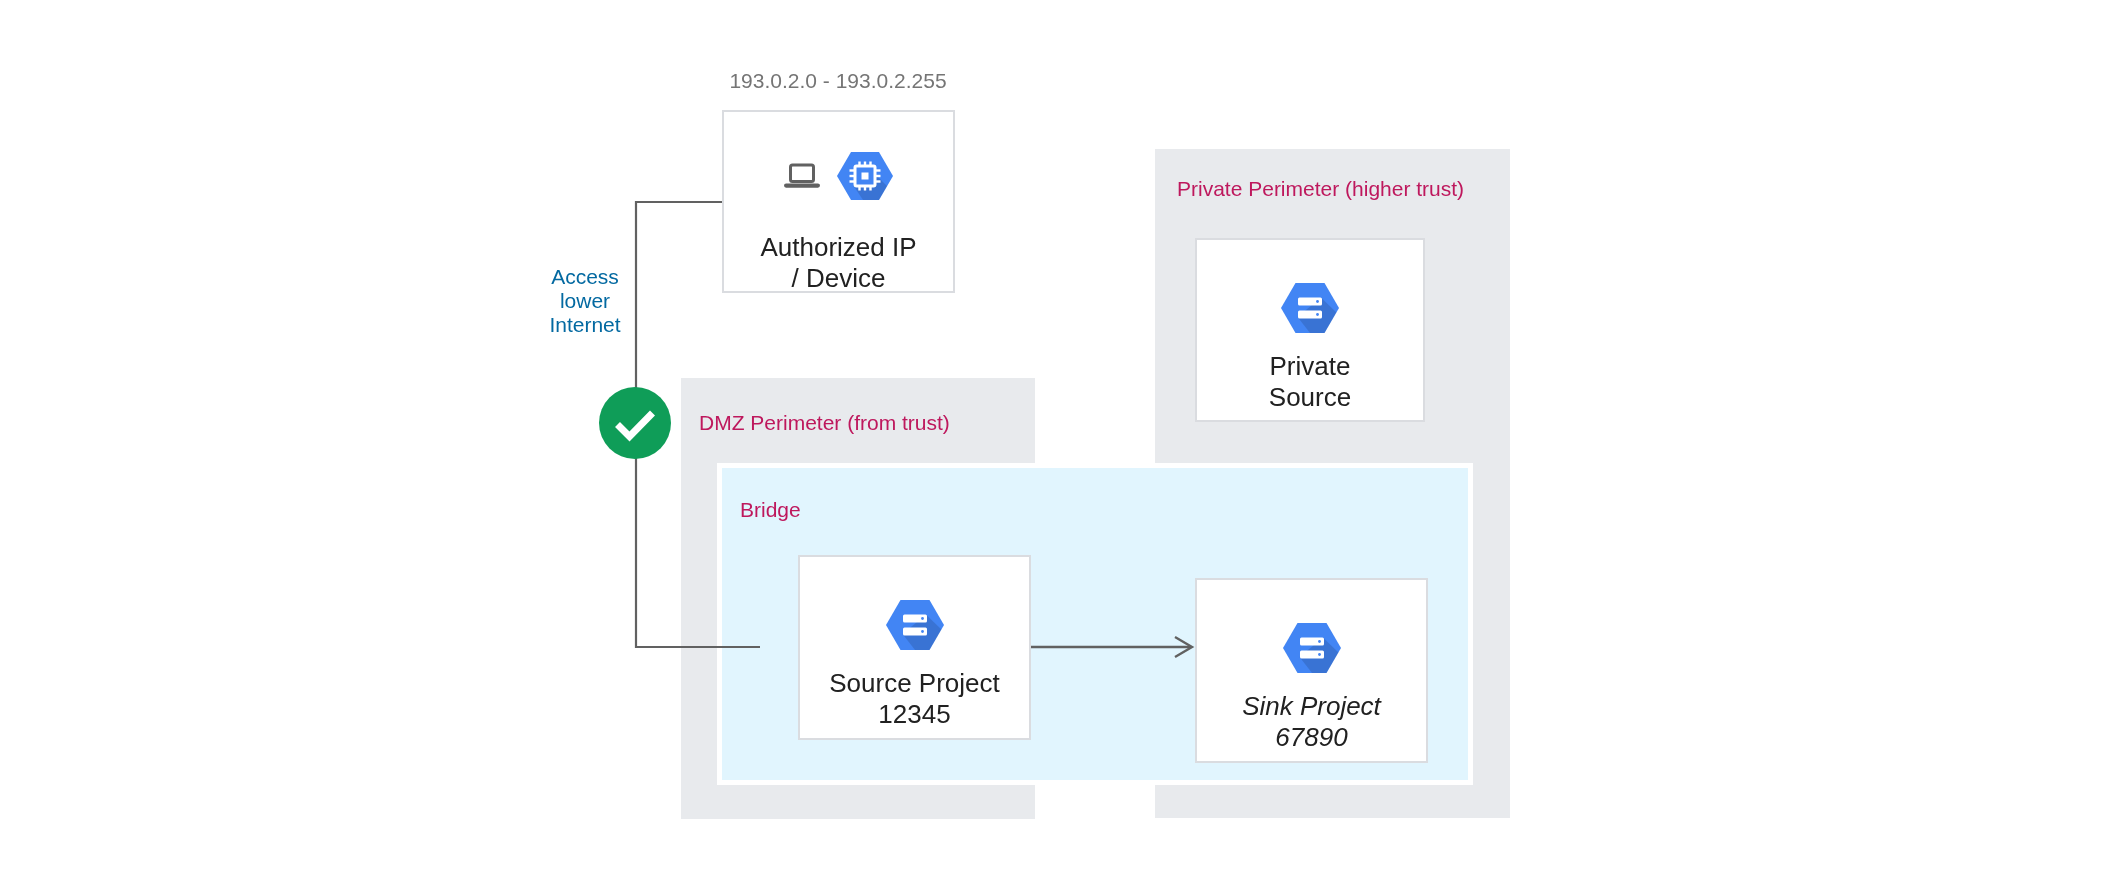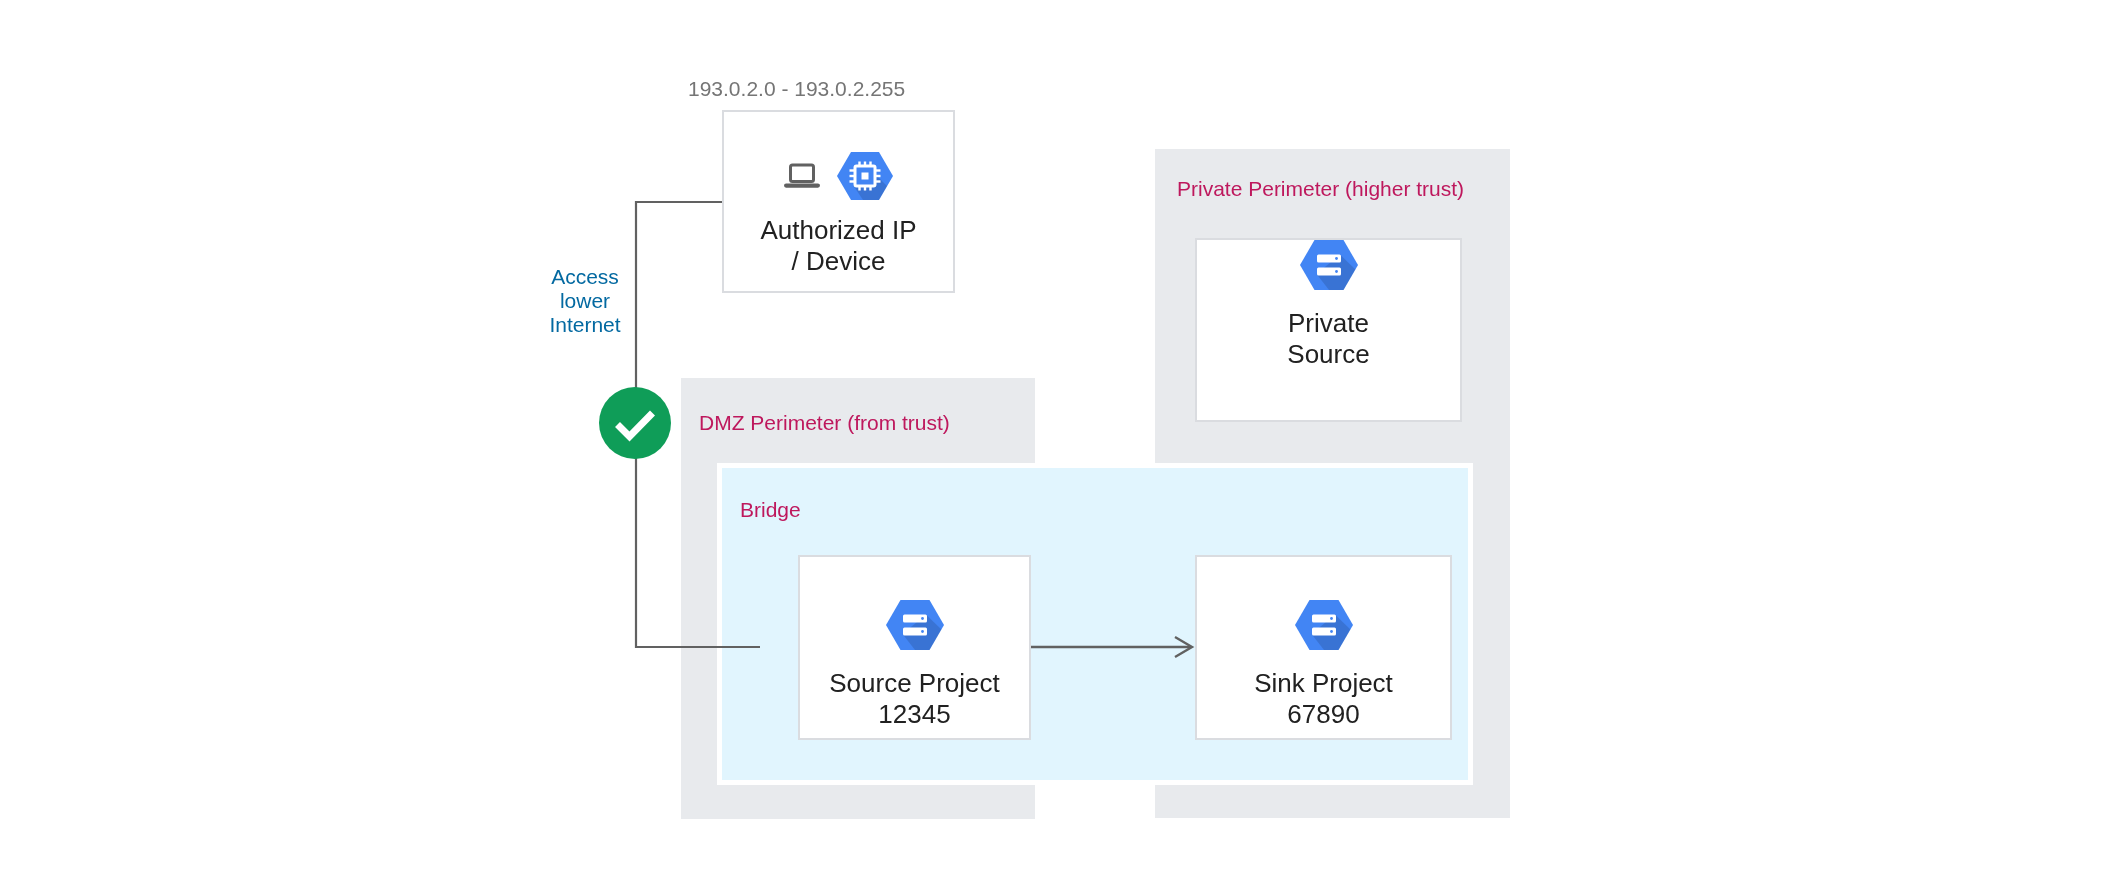--- a/index.html
+++ b/index.html
@@ -49,42 +49,42 @@
     background: #FFFFFF;
     border: 2px solid #DADCE0;
     box-sizing: border-box;
     display: flex;
     flex-direction: column;
     align-items: center;
     z-index: 4;
   }
   .node-authorized      { left: 722px;  top: 110px; width: 233px; height: 183px; padding-top: 40px; }
   .node-source          { left: 798px;  top: 555px; width: 233px; height: 185px; padding-top: 43px; }
-  .node-sink            { left: 1195px; top: 555px; width: 257px; height: 185px; padding-top: 43px; }
-  .node-private-project { left: 1195px; top: 238px; width: 267px; height: 184px; }
+  .node-sink            { left: 1195px; top: 578px; width: 233px; height: 185px; padding-top: 43px; font-style: italic; }
+  .node-private-project { left: 1195px; top: 238px; width: 230px; height: 184px; padding-top: 43px; }
   .icon-row {
     display: flex;
     align-items: center;
     gap: 17px;
     height: 48px;
   }
   .node-title {
-    margin-top: 15px;
+    margin-top: 32px;
     font-size: 26px;
     line-height: 31px;
     color: #212121;
     text-align: center;
     white-space: nowrap;
   }
   .node-source .node-title, .node-sink .node-title, .node-private-project .node-title { margin-top: 18px; }
   
   .ip-label {
     position: absolute;
-    left: 688px; top: 76px; width: 300px;
-    text-align: left;
+    left: 688px; top: 68px; width: 300px;
+    text-align: center;
     font-size: 21px;
     line-height: 25px;
     color: #757575;
     z-index: 4;
     white-space: nowrap;
   }
   .access-label {
     position: absolute;
     left: 515px; top: 265px; width: 140px;
     text-align: center;

